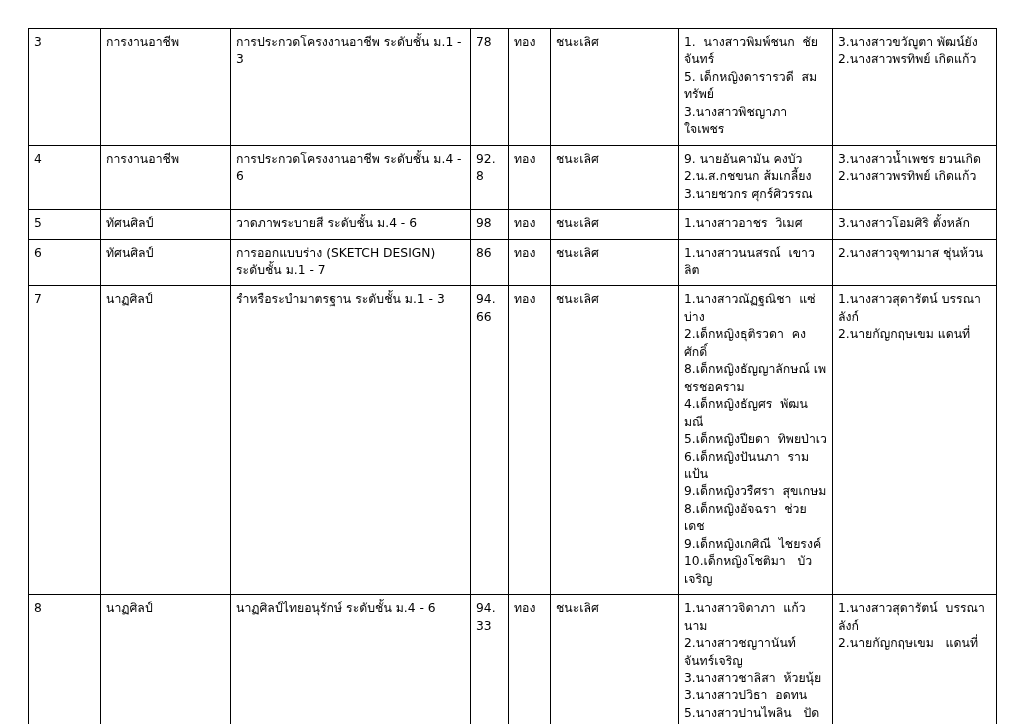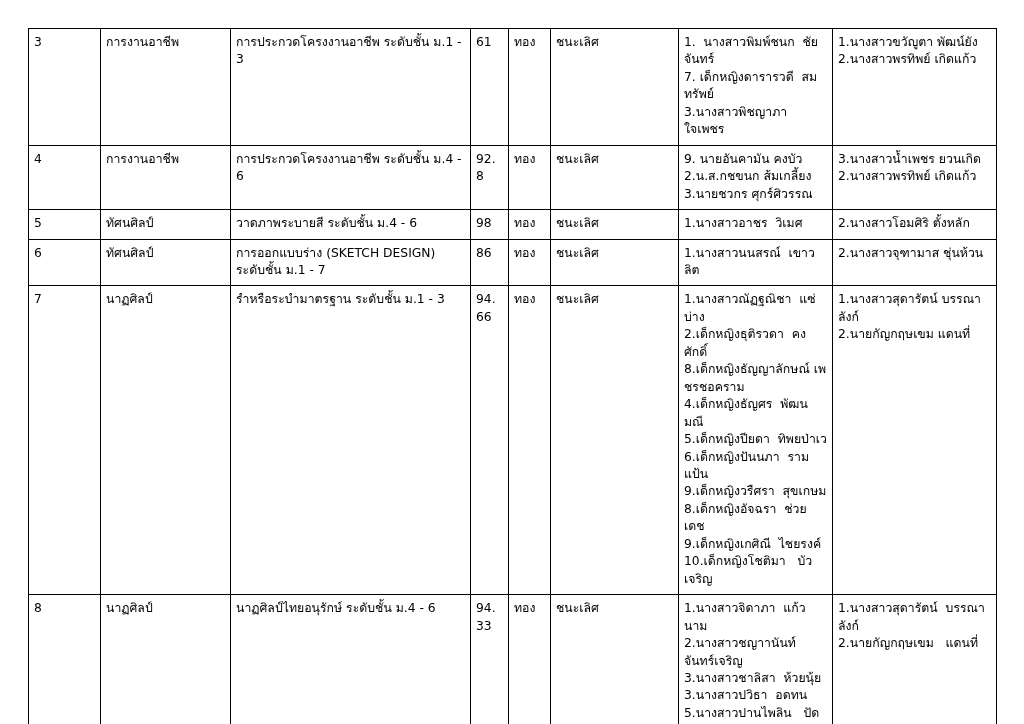--- a/index.html
+++ b/index.html
@@ -68,30 +68,30 @@
         <col class="c-award">
         <col class="c-students">
         <col class="c-teachers">
       </colgroup>
       <tbody>
 
         <tr>
           <td>3</td>
           <td>การงานอาชีพ</td>
           <td>การประกวดโครงงานอาชีพ ระดับชั้น ม.1 - 3</td>
-          <td>61</td>
+          <td>78</td>
           <td>ทอง</td>
           <td>ชนะเลิศ</td>
           <td>
             <span class="list-line">1.  นางสาวพิมพ์ชนก  ชัยจันทร์</span>
-            <span class="list-line">7. เด็กหญิงดารารวดี  สมทรัพย์</span>
+            <span class="list-line">5. เด็กหญิงดารารวดี  สมทรัพย์</span>
             <span class="list-line">3.นางสาวพิชญาภา  ใจเพชร</span>
           </td>
           <td>
-            <span class="list-line">1.นางสาวขวัญูตา พัฒน์ยัง</span>
+            <span class="list-line">3.นางสาวขวัญูตา พัฒน์ยัง</span>
             <span class="list-line">2.นางสาวพรทิพย์ เกิดแก้ว</span>
           </td>
         </tr>
 
         <tr>
           <td>4</td>
           <td>การงานอาชีพ</td>
           <td>การประกวดโครงงานอาชีพ ระดับชั้น ม.4 - 6</td>
           <td>92.8</td>
           <td>ทอง</td>
@@ -111,21 +111,21 @@
           <td>5</td>
           <td>ทัศนศิลป์</td>
           <td>วาดภาพระบายสี ระดับชั้น ม.4 - 6</td>
           <td>98</td>
           <td>ทอง</td>
           <td>ชนะเลิศ</td>
           <td>
             <span class="list-line">1.นางสาวอาชร  วิเมศ</span>
           </td>
           <td>
-            <span class="list-line">2.นางสาวโอมศิริ ตั้งหลัก</span>
+            <span class="list-line">3.นางสาวโอมศิริ ตั้งหลัก</span>
           </td>
         </tr>
 
         <tr>
           <td>6</td>
           <td>ทัศนศิลป์</td>
           <td>การออกแบบร่าง (SKETCH DESIGN) ระดับชั้น ม.1 - 7</td>
           <td>86</td>
           <td>ทอง</td>
           <td>ชนะเลิศ</td>

